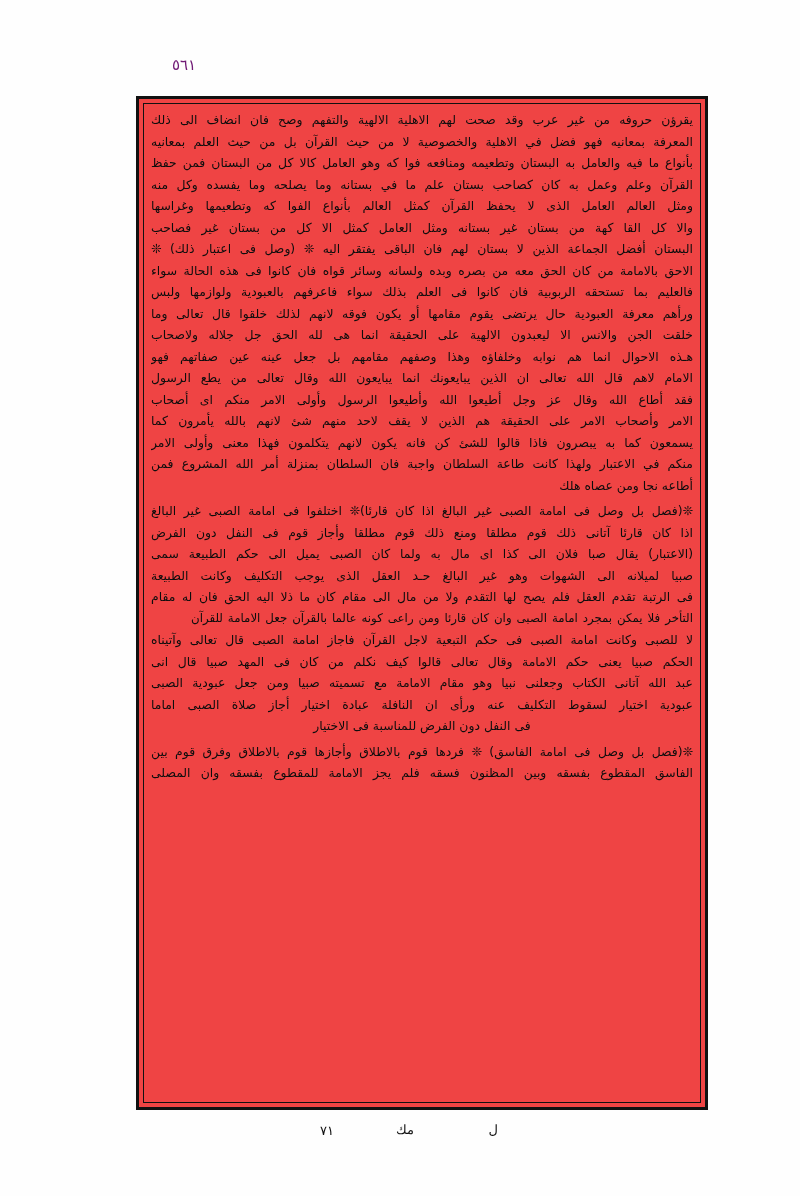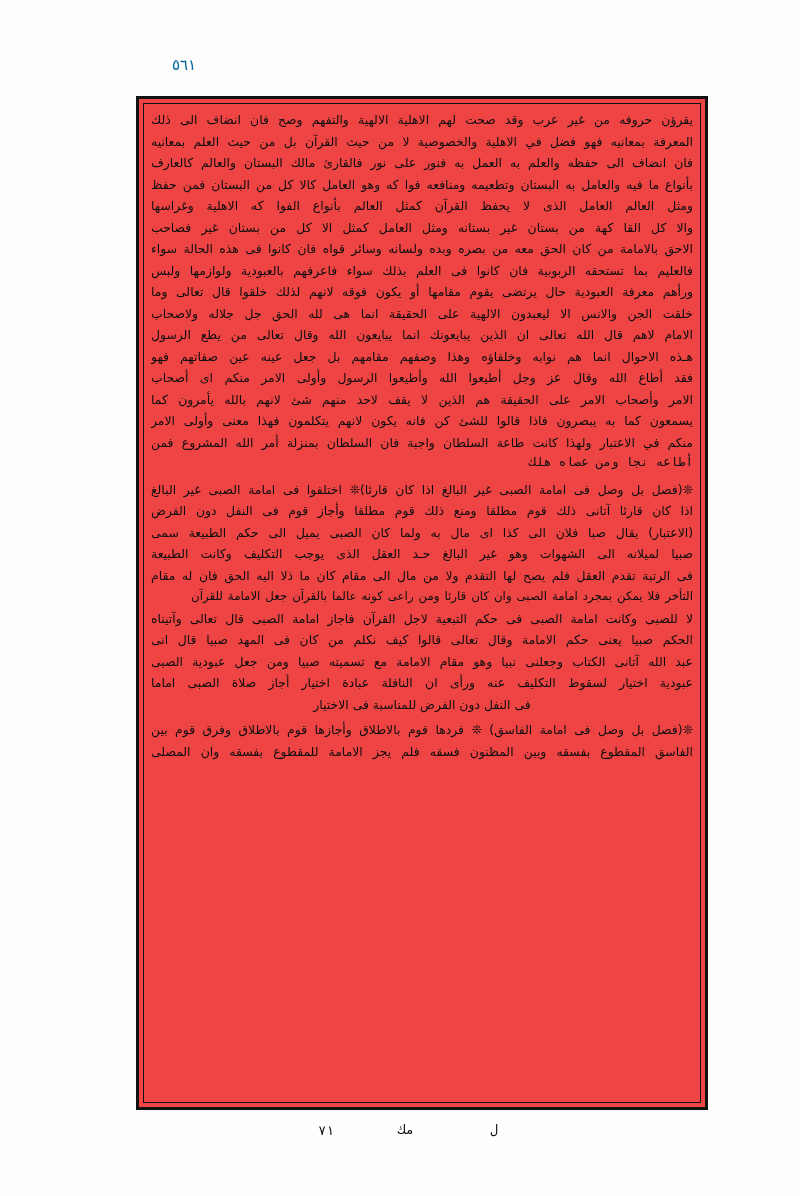--- a/index.html
+++ b/index.html
@@ -26,21 +26,21 @@
   }
 
   
   .folio-top {
     position: absolute;
     left: 172px;
     top: 56px;
     font-family: "DejaVu Sans", sans-serif;
     font-size: 15px;
     letter-spacing: 1px;
-    color: #0369a1;
+    color: #701a75;
     direction: rtl;
   }
 
   
   .frame-outer {
     position: absolute;
     left: 136px;
     top: 96px;
     width: 572px;
     height: 1014px;
@@ -85,67 +85,67 @@
   .line.tight { font-size: 11.8px; margin-left: 40px; }
 
   .line.center {
     text-align: left;
     text-align-last: center;
   }
 
   .line.rightish {
     text-align: right;
     text-align-last: right;
-    font-family: Liberation Mono, monospace;
   }
 
   .gap { height: 4px; }
 
   
   .footer {
     position: absolute;
     left: 136px;
     top: 1122px;
     width: 528px;
     height: 30px;
     direction: rtl;
   }
   .footer .f-item {
     position: absolute;
-    font-family: Liberation Mono, monospace;
+    font-family: Liberation Sans, sans-serif;
     font-size: 13px;
     color: #111111;
   }
   .f-catchword { right: 166px; top: 0px; }
   .f-mark      { right: 250px; top: 0px; font-size: 12px; }
   .f-quire     { right: 330px; top: 1px; font-size: 13px; }
 </style>
 </head>
 <body>
 
 <div class="page">
 
   <div class="folio-top">٥٦١</div>
 
   <div class="frame-outer">
     <div class="frame-inner"></div>
 
     <div class="text-block">
       <div class="line">يقرؤن حروفه من غير عرب وقد صحت لهم الاهلية الالهية والتفهم وصح فان انضاف الى ذلك</div>
       <div class="line">المعرفة بمعانيه فهو فضل في الاهلية والخصوصية لا من حيث القرآن بل من حيث العلم بمعانيه</div>
-      <div class="line">فان انضاف الى حفظه والعلم به العمل به فنور على نور فالقارئ مالك البستان والعالم كالعارف</div>
       <div class="line">بأنواع ما فيه والعامل به البستان وتطعيمه ومنافعه فوا كه وهو العامل كالا كل من البستان فمن حفظ</div>
-      <div class="line">ومثل العالم العامل الذى لا يحفظ القرآن كمثل العالم بأنواع الفوا كه الاهلية وغراسها</div>
+      <div class="line">القرآن وعلم وعمل به كان كصاحب بستان علم ما في بستانه وما يصلحه وما يفسده وكل منه</div>
+      <div class="line">ومثل العالم العامل الذى لا يحفظ القرآن كمثل العالم بأنواع الفوا كه وتطعيمها وغراسها</div>
       <div class="line">والا كل القا كهة من بستان غير بستانه ومثل العامل كمثل الا كل من بستان غير فصاحب</div>
+      <div class="line">البستان أفضل الجماعة الذين لا بستان لهم فان الباقى يفتقر اليه ❊ (وصل فى اعتبار ذلك) ❊</div>
       <div class="line">الاحق بالامامة من كان الحق معه من بصره وبده ولسانه وسائر قواه فان كانوا فى هذه الحالة سواء</div>
       <div class="line">فالعليم بما تستحقه الربوبية فان كانوا فى العلم بذلك سواء فاعرفهم بالعبودية ولوازمها ولبس</div>
       <div class="line">ورأهم معرفة العبودية حال يرتضى يقوم مقامها أو يكون فوقه لانهم لذلك خلقوا قال تعالى وما</div>
       <div class="line">خلقت الجن والانس الا ليعبدون الالهية على الحقيقة انما هى لله الحق جل جلاله ولاصحاب</div>
+      <div class="line">هـذه الاحوال انما هم نوابه وخلفاؤه وهذا وصفهم مقامهم بل جعل عينه عين صفاتهم فهو</div>
       <div class="line">الامام لاهم قال الله تعالى ان الذين يبايعونك انما يبايعون الله وقال تعالى من يطع الرسول</div>
-      <div class="line">هـذه الاحوال انما هم نوابه وخلفاؤه وهذا وصفهم مقامهم بل جعل عينه عين صفاتهم فهو</div>
       <div class="line">فقد أطاع الله وقال عز وجل أطيعوا الله وأطيعوا الرسول وأولى الامر منكم اى أصحاب</div>
       <div class="line">الامر وأصحاب الامر على الحقيقة هم الذين لا يقف لاحد منهم شئ لانهم بالله يأمرون كما</div>
       <div class="line">يسمعون كما به يبصرون فاذا قالوا للشئ كن فانه يكون لانهم يتكلمون فهذا معنى وأولى الامر</div>
       <div class="line">منكم في الاعتبار ولهذا كانت طاعة السلطان واجبة فان السلطان بمنزلة أمر الله المشروع فمن</div>
       <div class="line rightish">أطاعه نجا ومن عصاه هلك</div>
       <div class="gap"></div>
       <div class="line">❊(فصل بل وصل فى امامة الصبى غير البالغ اذا كان قارئا)❊ اختلفوا فى امامة الصبى غير البالغ</div>
       <div class="line">اذا كان قارئا آتانى ذلك قوم مطلقا ومنع ذلك قوم مطلقا وأجاز قوم فى النفل دون الفرض</div>
       <div class="line">(الاعتبار) يقال صبا فلان الى كذا اى مال به ولما كان الصبى يميل الى حكم الطبيعة سمى</div>
       <div class="line">صبيا لميلانه الى الشهوات وهو غير البالغ حـد العقل الذى يوجب التكليف وكانت الطبيعة</div>

